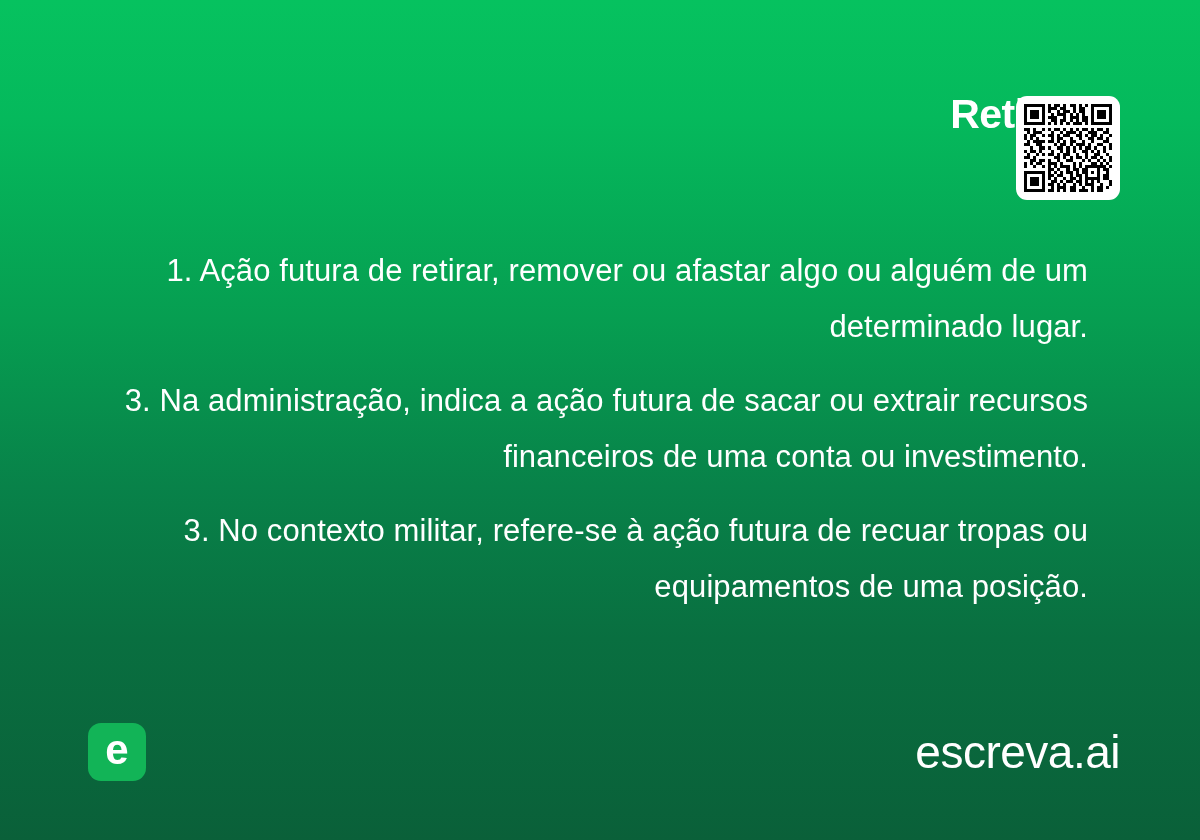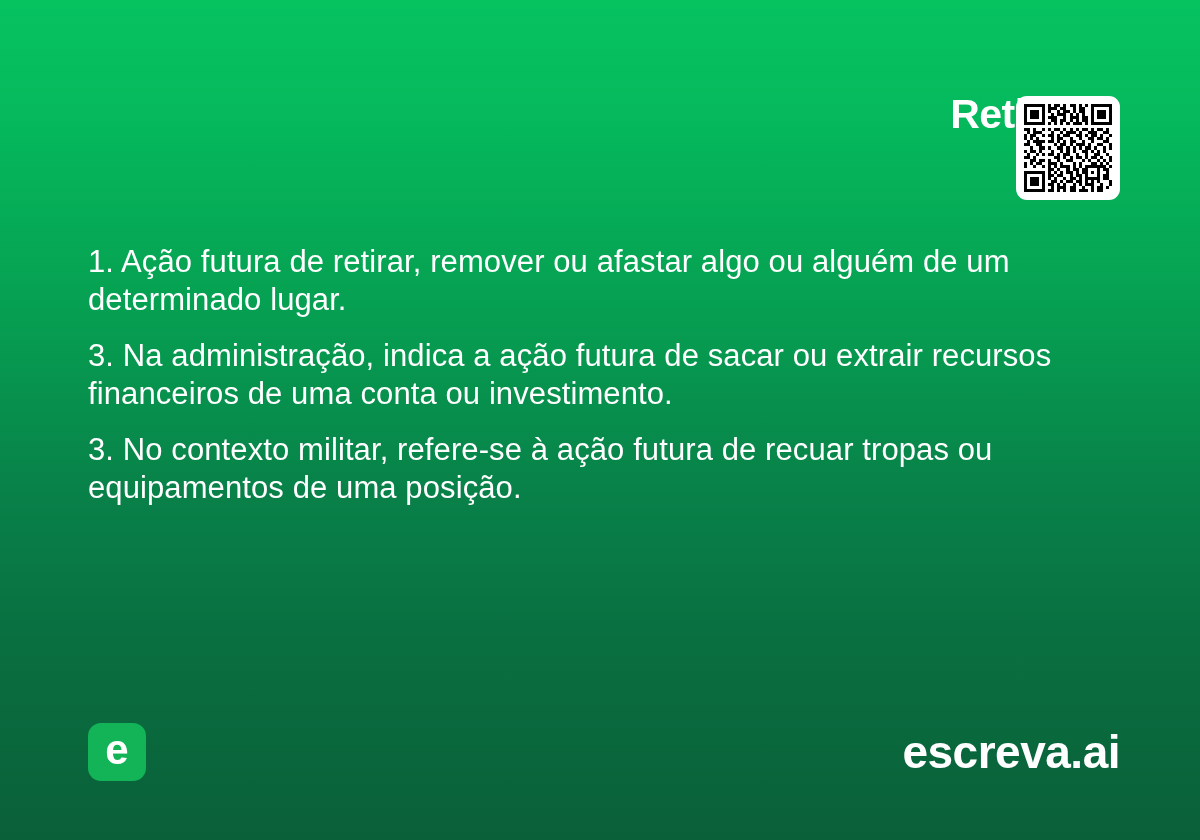--- a/index.html
+++ b/index.html
@@ -76,24 +76,25 @@
   
   .definitions {
     position: absolute;
     left: 88px;
     top: 243px;
     width: 1000px;
   }
   .definition {
     margin: 0 0 18px 0;
     font-size: 31px;
-    line-height: 38px;
+    line-height: 56px;
     font-weight: 400;
     color: #ffffff;
     letter-spacing: 0.1px;
+    text-align: right;
   }
   .definition:last-child { margin-bottom: 14px; }
 
   
   .footer {
     position: absolute;
     left: 88px;
     right: 80px;
     bottom: 58px;
     height: 60px;
@@ -113,21 +114,21 @@
   .brand-mark span {
     font-size: 42px;
     line-height: 42px;
     font-weight: 800;
     color: #ffffff;
     transform: translateY(-2px);
   }
   .brand-wordmark {
     font-size: 46px;
     line-height: 50px;
-    font-weight: 700;
+    font-weight: 400;
     letter-spacing: -0.5px;
     color: #ffffff;
     white-space: nowrap;
   }
 </style>
 </head>
 <body>
 
 <div class="card">
 

